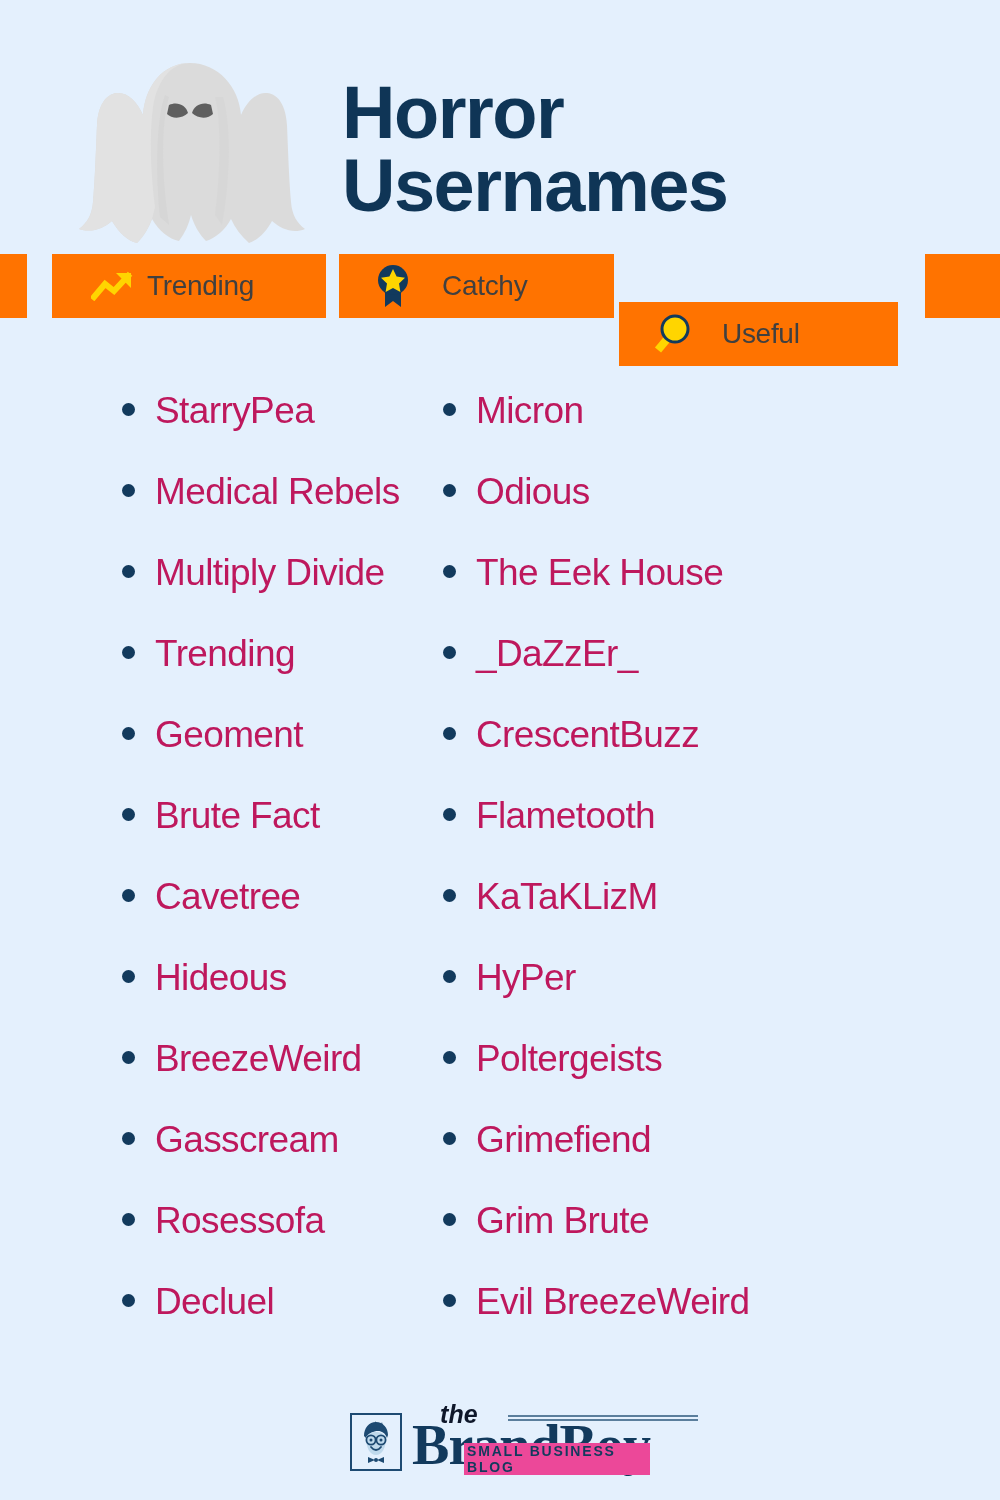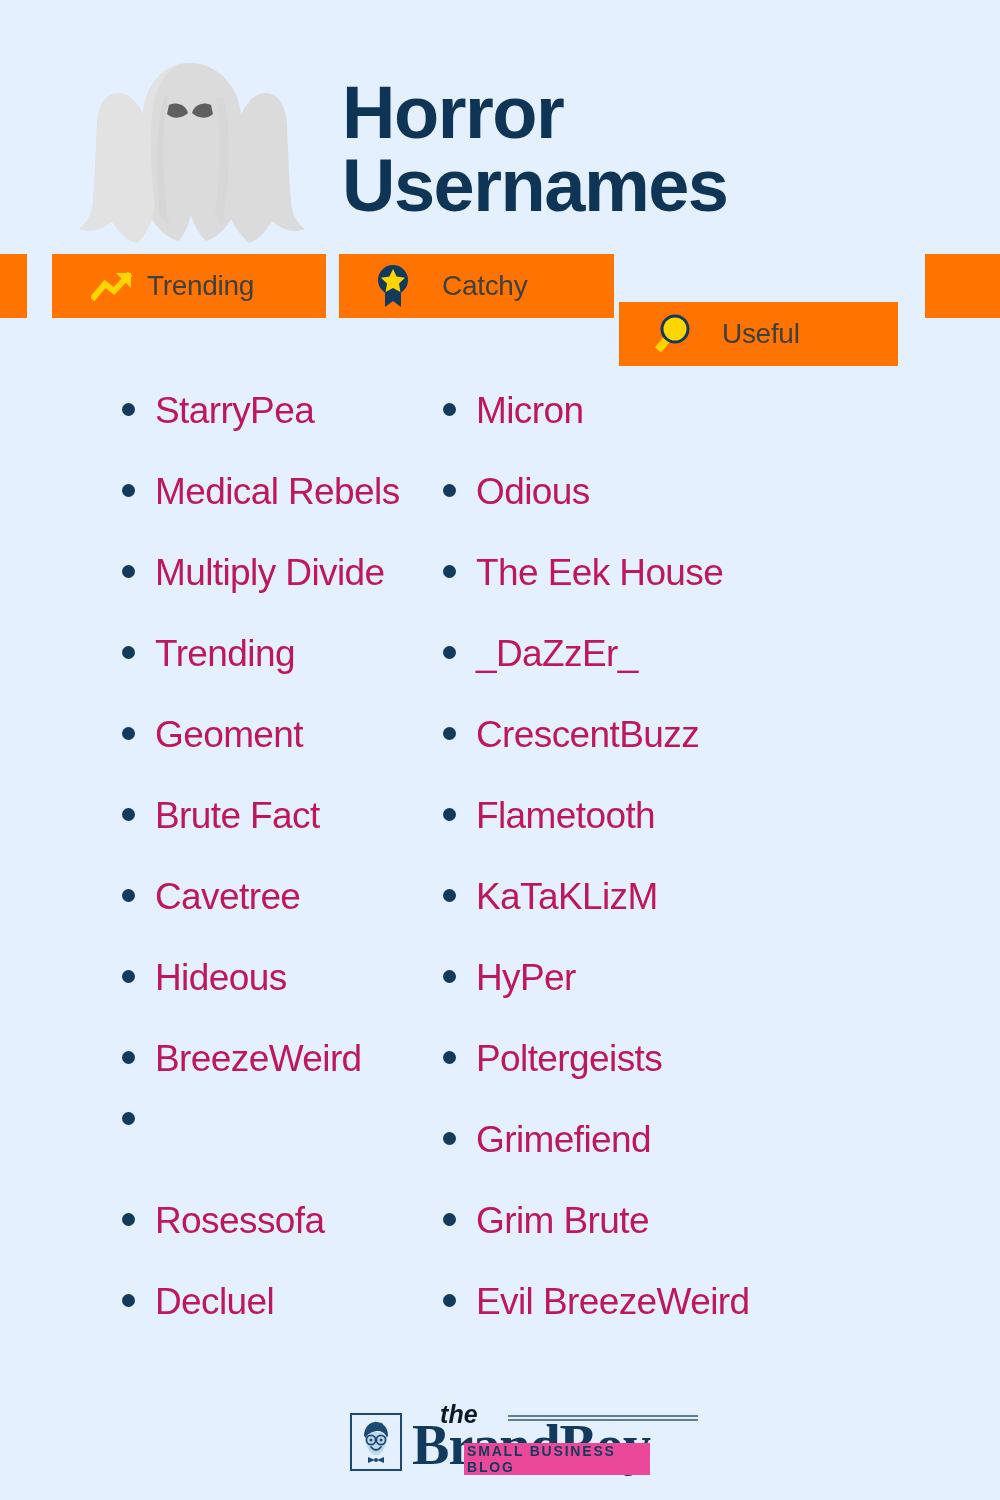--- a/index.html
+++ b/index.html
@@ -301,20 +301,21 @@
     <div class="item">
         <span class="bullet"></span>
         <span class="item-label">Hideous</span>
       </div>
     <div class="item">
         <span class="bullet"></span>
         <span class="item-label">BreezeWeird</span>
       </div>
     <div class="item">
         <span class="bullet"></span>
+        <span class="item-label">Gasscream</span>
       </div>
     <div class="item">
         <span class="bullet"></span>
         <span class="item-label">Rosessofa</span>
       </div>
     <div class="item">
         <span class="bullet"></span>
         <span class="item-label">Decluel</span>
       </div>
   </div>

